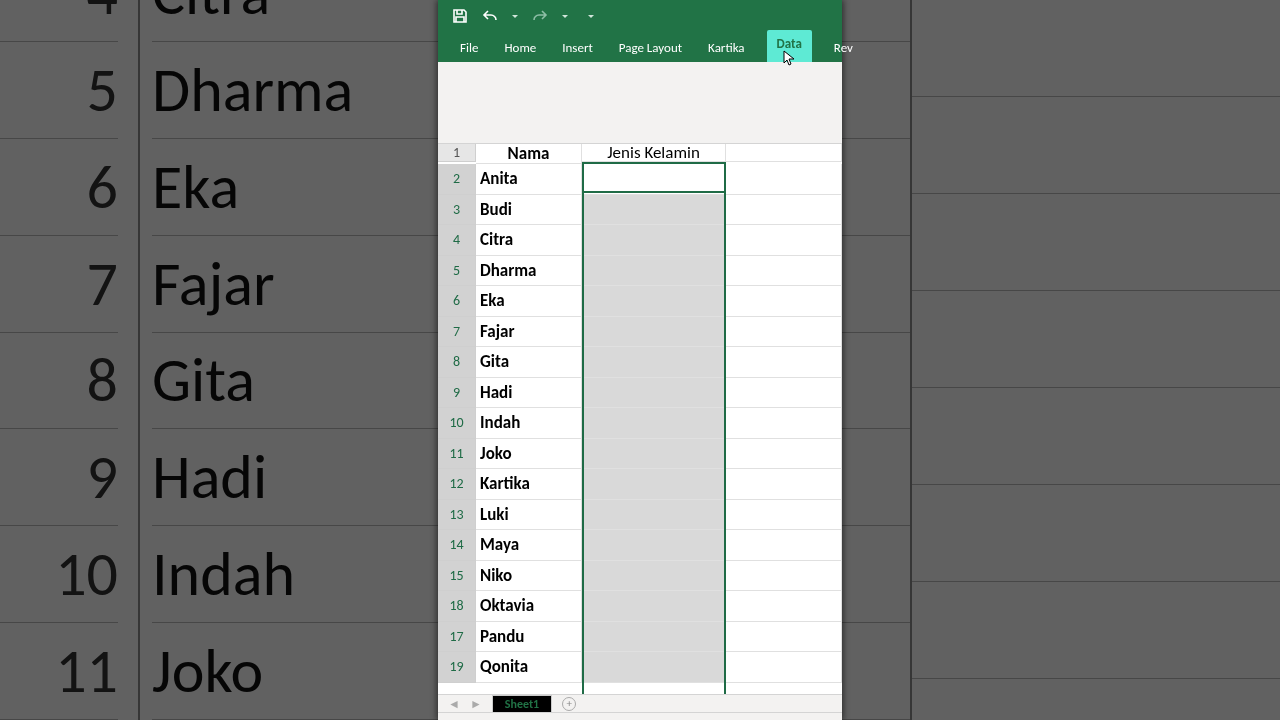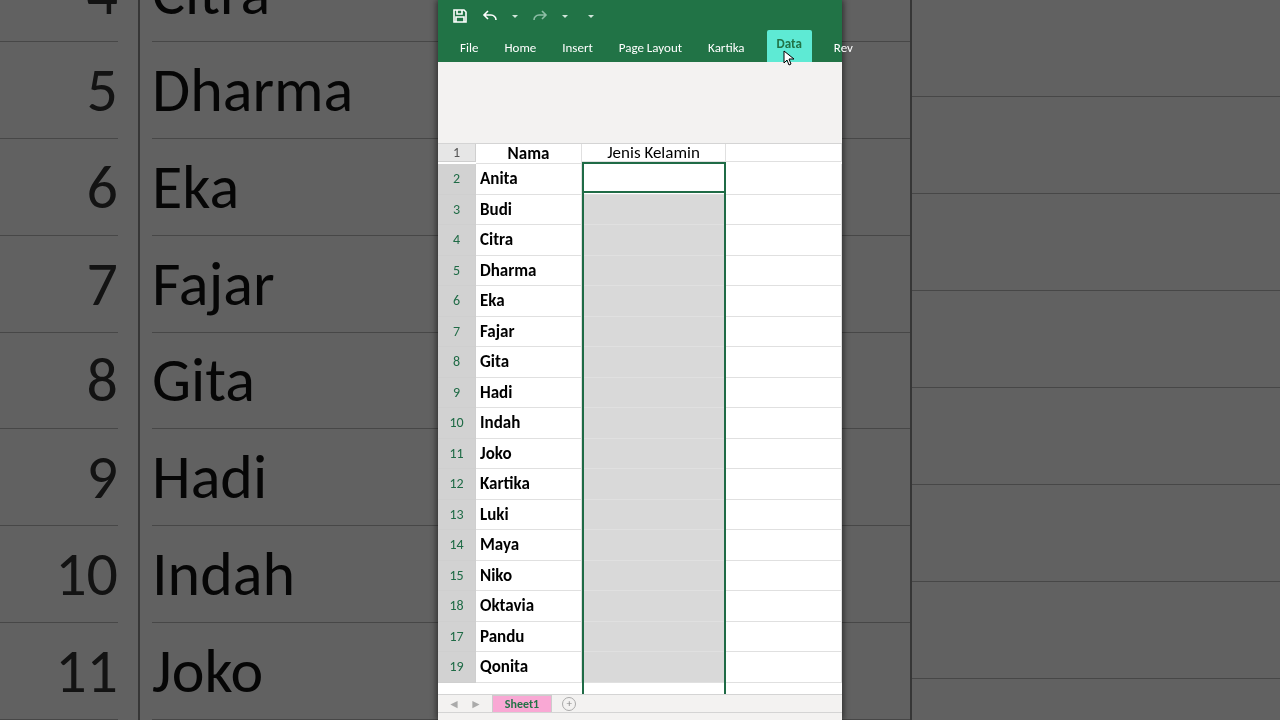--- a/index.html
+++ b/index.html
@@ -74,21 +74,21 @@
   .sel-col.active{background:#fff;}
   .sel-outline{position:absolute; border:2px solid #1f6b46; pointer-events:none;
     left:144px; top:18px; width:144px; height:539px;}
   .sel-inner{position:absolute; border:2px solid #1f6b46; left:144px; top:18px; width:144px; height:31px; pointer-events:none;}
   .cursor{position:absolute;left:344px;top:50px;z-index:20;pointer-events:none;}
   .cursor svg{width:16px;height:16px;}
 
   .sheetbar{height:18px;background:#f3f2f1;border-top:1px solid #d4d4d4;
     display:flex;align-items:center;font-size:12px;color:#555;gap:10px;padding:0 10px;}
   .sheetbar .nav{color:#aaa;}
-  .sheet-tab{background:#f9a8d4;border:1px solid #ccc;border-bottom:none;padding:1px 12px;color:#217346;font-weight:600;}
+  .sheet-tab{background:#000000;border:1px solid #ccc;border-bottom:none;padding:1px 12px;color:#217346;font-weight:600;}
   .addsheet{width:14px;height:14px;border:1px solid #aaa;border-radius:50%;display:flex;align-items:center;justify-content:center;font-size:11px;color:#888;}
   .statusbar{height:8px;background:#f3f2f1;border-top:1px solid #d4d4d4;}
 </style>
 </head>
 <body>
 
 <div class="bg-layer">
   <div class="bg-rowheads" id="bg-rowheads" style="margin-top: -55px;">
       <div>4</div>
       <div>5</div>

